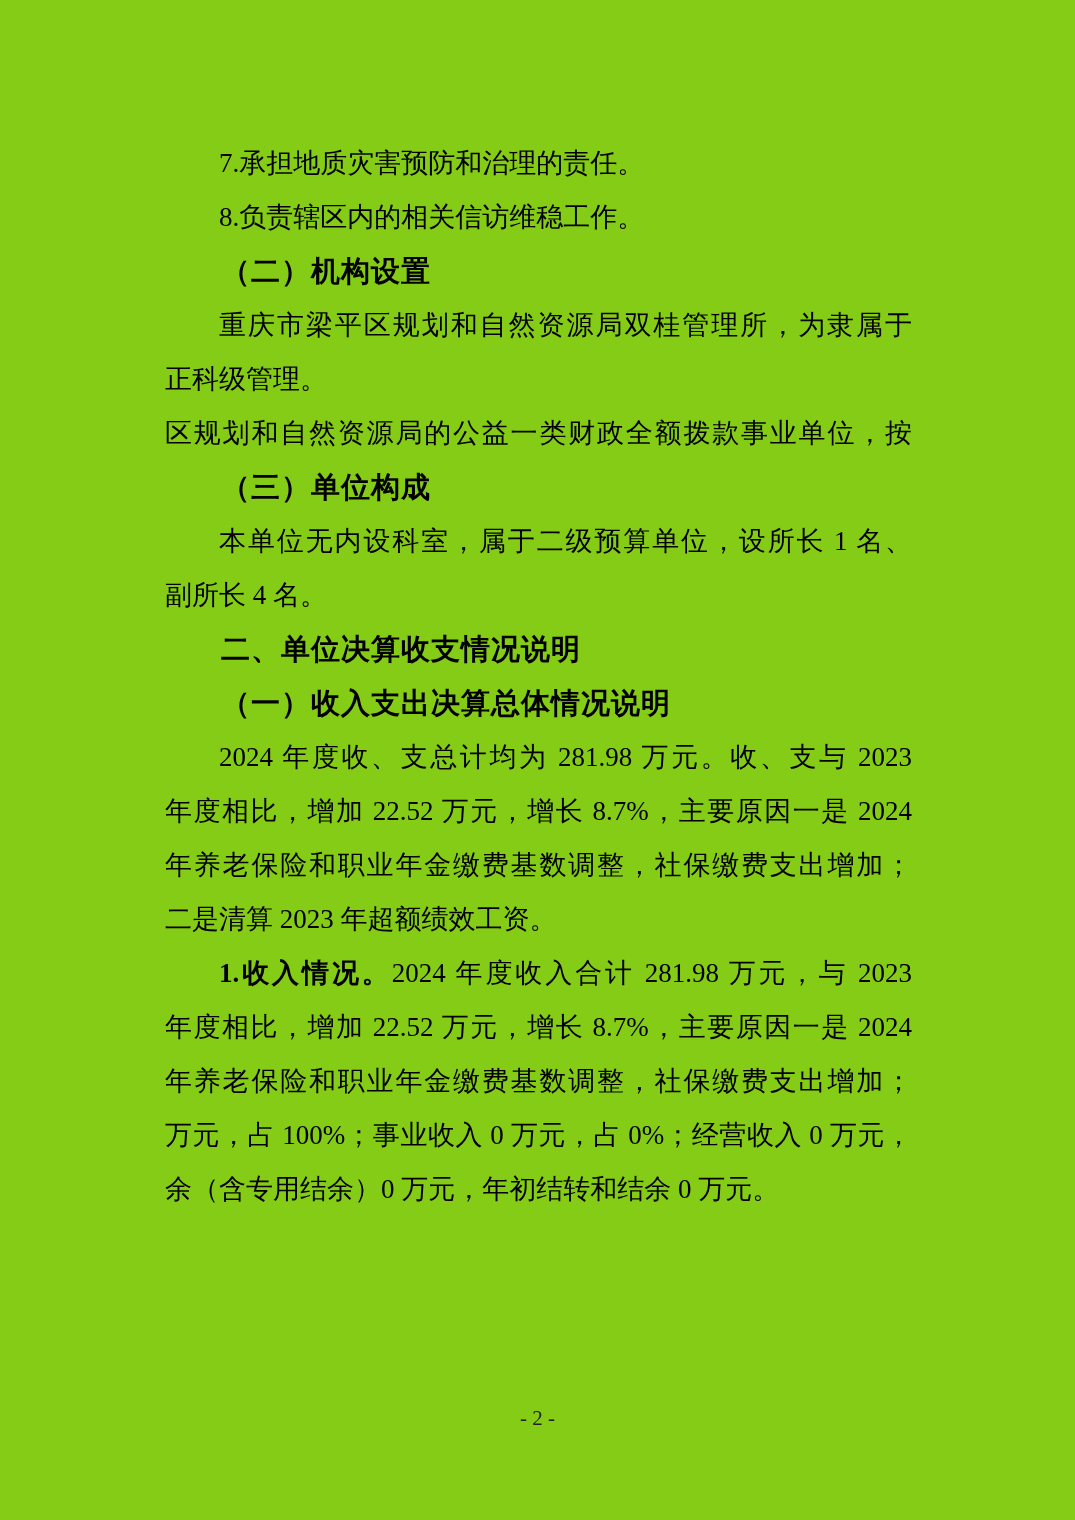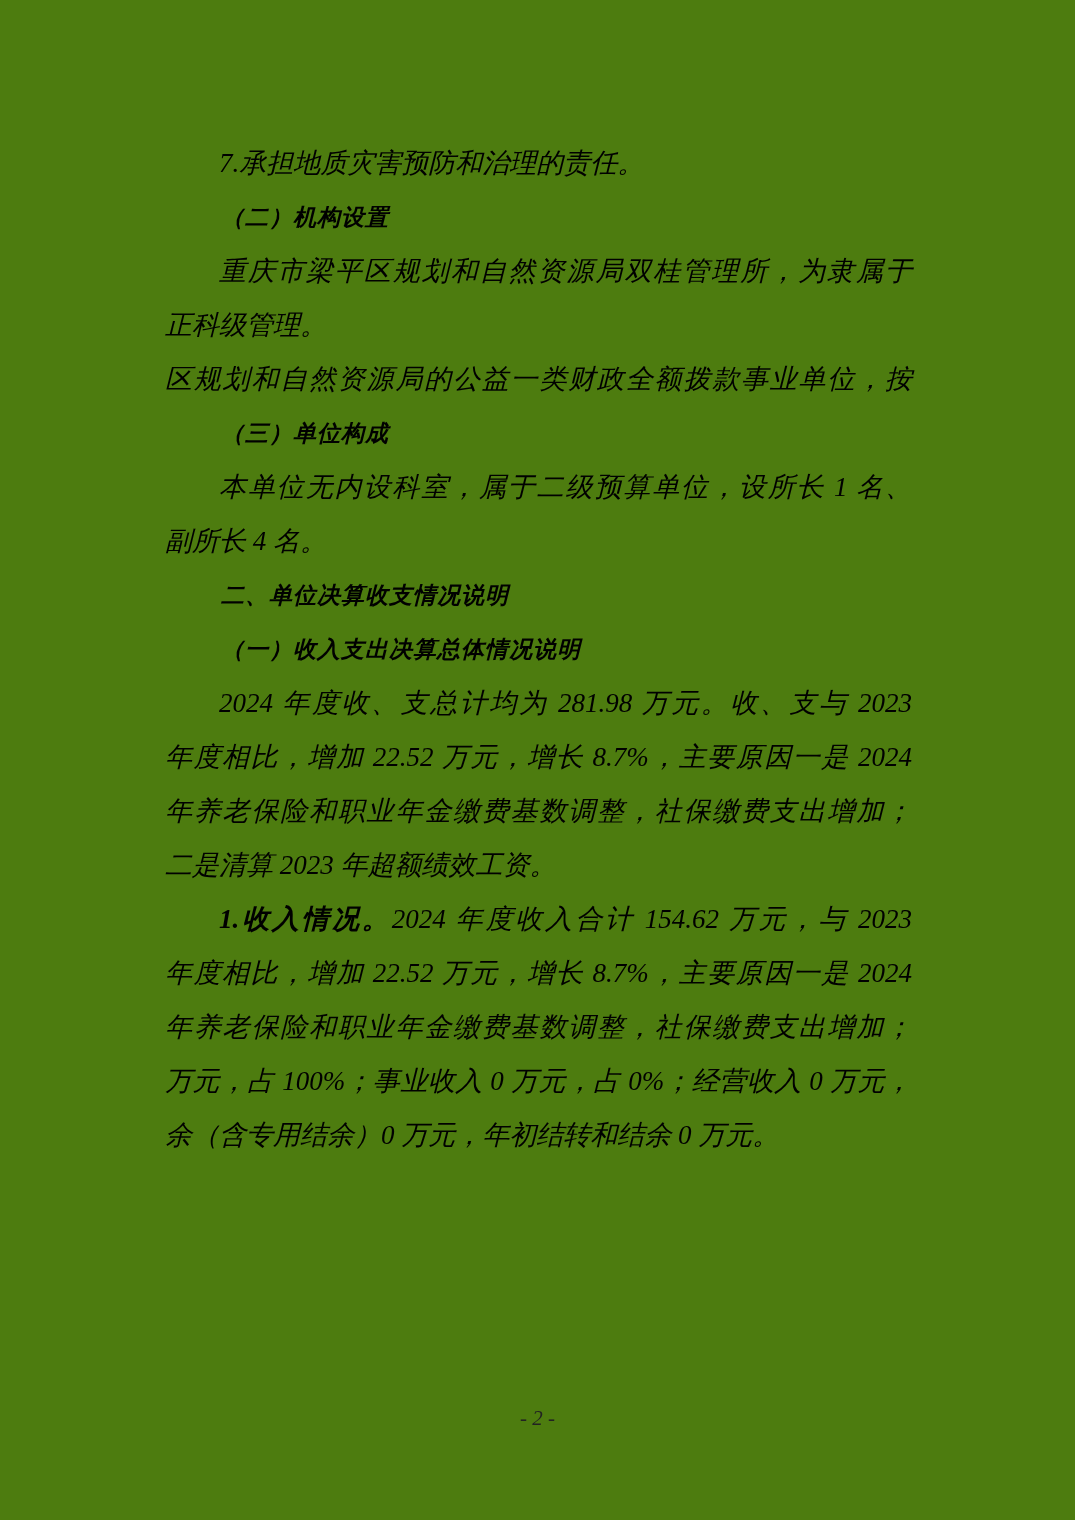--- a/index.html
+++ b/index.html
@@ -4,25 +4,24 @@
 <style>
   html, body {
     margin: 0;
     padding: 0;
     background: #ffffff;
   }
   .page {
     position: relative;
     width: 1075px;
     height: 1520px;
-    background: #4d7c0f;
+    background: #84cc16;
     color: #000000;
     font-family: "Liberation Serif", "DejaVu Serif", serif;
     overflow: hidden;
-    font-style: italic;
   }
   .content {
     position: absolute;
     left: 165px;
     top: 136px;
     width: 747px;
   }
   .line {
     height: 54px;
     line-height: 54px;
@@ -32,21 +31,21 @@
   .justify {
     text-align: justify;
     text-align-last: justify;
   }
   .indent {
     text-indent: 54px;
   }
   .heading {
     font-family: "Liberation Sans", "DejaVu Sans", sans-serif;
     font-weight: 700;
-    font-size: 23px;
+    font-size: 29px;
     text-indent: 56px;
     letter-spacing: 1px;
   }
   .lead {
     font-weight: 700;
   }
   .footer {
     position: absolute;
     left: 0;
     width: 100%;
@@ -59,20 +58,21 @@
   }
 </style>
 </head>
 <body>
 
 <div class="page">
   <div class="content">
 
     <div class="line indent">7.承担地质灾害预防和治理的责任。</div>
 
+    <div class="line indent">8.负责辖区内的相关信访维稳工作。</div>
 
     <div class="line heading">（二）机构设置</div>
 
     <div class="line indent justify">重庆市梁平区规划和自然资源局双桂管理所，为隶属于</div>
     <div class="line">正科级管理。</div>
     <div class="line justify">区规划和自然资源局的公益一类财政全额拨款事业单位，按</div>
 
     <div class="line heading">（三）单位构成</div>
 
     <div class="line indent justify">本单位无内设科室，属于二级预算单位，设所长 1 名、</div>
@@ -80,21 +80,21 @@
 
     <div class="line heading">二、单位决算收支情况说明</div>
 
     <div class="line heading">（一）收入支出决算总体情况说明</div>
 
     <div class="line indent justify">2024 年度收、支总计均为 281.98 万元。收、支与 2023</div>
     <div class="line justify">年度相比，增加 22.52 万元，增长 8.7%，主要原因一是 2024</div>
     <div class="line justify">年养老保险和职业年金缴费基数调整，社保缴费支出增加；</div>
     <div class="line">二是清算 2023 年超额绩效工资。</div>
 
-    <div class="line indent justify"><span class="lead">1.收入情况。</span><span>2024 年度收入合计 154.62 万元，与 2023</span></div>
+    <div class="line indent justify"><span class="lead">1.收入情况。</span><span>2024 年度收入合计 281.98 万元，与 2023</span></div>
     <div class="line justify">年度相比，增加 22.52 万元，增长 8.7%，主要原因一是 2024</div>
     <div class="line justify">年养老保险和职业年金缴费基数调整，社保缴费支出增加；</div>
     <div class="line justify">万元，占 100%；事业收入 0 万元，占 0%；经营收入 0 万元，</div>
     <div class="line">余（含专用结余）0 万元，年初结转和结余 0 万元。</div>
 
   </div>
 
   <div class="footer">- 2 -</div>
 </div>
 

